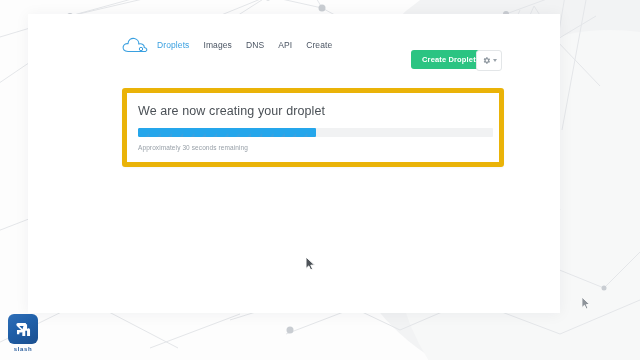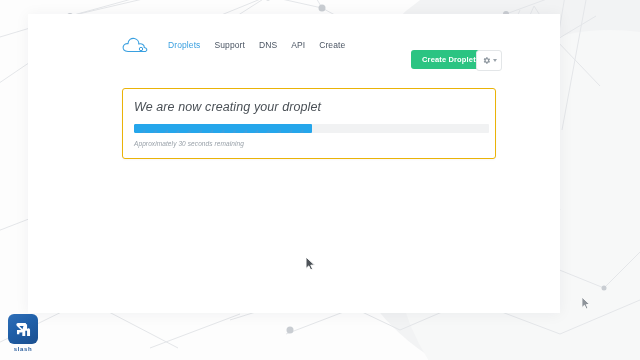--- a/index.html
+++ b/index.html
@@ -74,21 +74,21 @@
   #nav-logo {
     position: absolute;
     left: 94px;
     top: 22px;
     width: 26px;
     height: 18px;
   }
 
   .nav-links {
     position: absolute;
-    left: 140px;
+    left: 129px;
     top: 25px;
     display: flex;
     align-items: center;
     gap: 14px;
   }
   .nav-link {
     font-size: 8.5px;
     color: #4b5563;
     letter-spacing: .1px;
     cursor: pointer;
@@ -142,24 +142,23 @@
   }
 
   
   #status-card {
     position: absolute;
     left: 94px;
     top: 74px;
     width: 372px;
     height: 69px;
     background: #ffffff;
-    border: 1px solid #eab308;
+    border: 5px solid #eab308;
     border-radius: 3px;
     box-shadow: 0 1px 2px rgba(20,30,50,.035);
-    font-style: italic;
   }
 
   #status-title {
     position: absolute;
     left: 11px;
     top: 11px;
     font-size: 12.5px;
     color: #4a5056;
     font-weight: normal;
     letter-spacing: .1px;
@@ -311,21 +310,21 @@
 
       <svg id="nav-logo" viewBox="0 0 52 34" xmlns="http://www.w3.org/2000/svg">
         <path d="M12 30 C4 30 1 25 2.5 20 C4 15 9 13.5 12 14.5
                  C12 7 18.5 2.5 25 4 C31.5 5.5 34 11 33.5 15
                  C40 13 45 17 44.5 22 C50 22.5 51.5 28 47 30 Z" fill="none" stroke="#3aa0e0" stroke-width="2.2" stroke-linejoin="round"></path>
         <circle cx="38" cy="25" r="3.4" fill="none" stroke="#3aa0e0" stroke-width="2"></circle>
       </svg>
 
       <div class="nav-links">
         <span class="nav-link active">Droplets</span>
-        <span class="nav-link">Support</span>
+        <span class="nav-link">Images</span>
         <span class="nav-link">DNS</span>
         <span class="nav-link">API</span>
         <span class="nav-link">Create</span>
       </div>
 
       <button id="btn-create-droplet">Create Droplet</button>
 
       <div id="btn-gear-menu">
         <svg width="9" height="9" viewBox="0 0 24 24">
           <path fill="#8e979f" d="M19.4 13a7.6 7.6 0 0 0 0-2l2-1.6-2-3.4-2.4 1a7.5 7.5 0 0 0-1.7-1L14.9 3h-3.8l-.4 2.6c-.6.2-1.2.6-1.7 1l-2.4-1-2 3.4L6.6 11a7.6 7.6 0 0 0 0 2l-2 1.6 2 3.4 2.4-1c.5.4 1.1.8 1.7 1l.4 2.6h3.8l.4-2.6c.6-.2 1.2-.6 1.7-1l2.4 1 2-3.4-2-1.6zM13 15.2A3.2 3.2 0 1 1 13 8.8a3.2 3.2 0 0 1 0 6.4z"></path>

